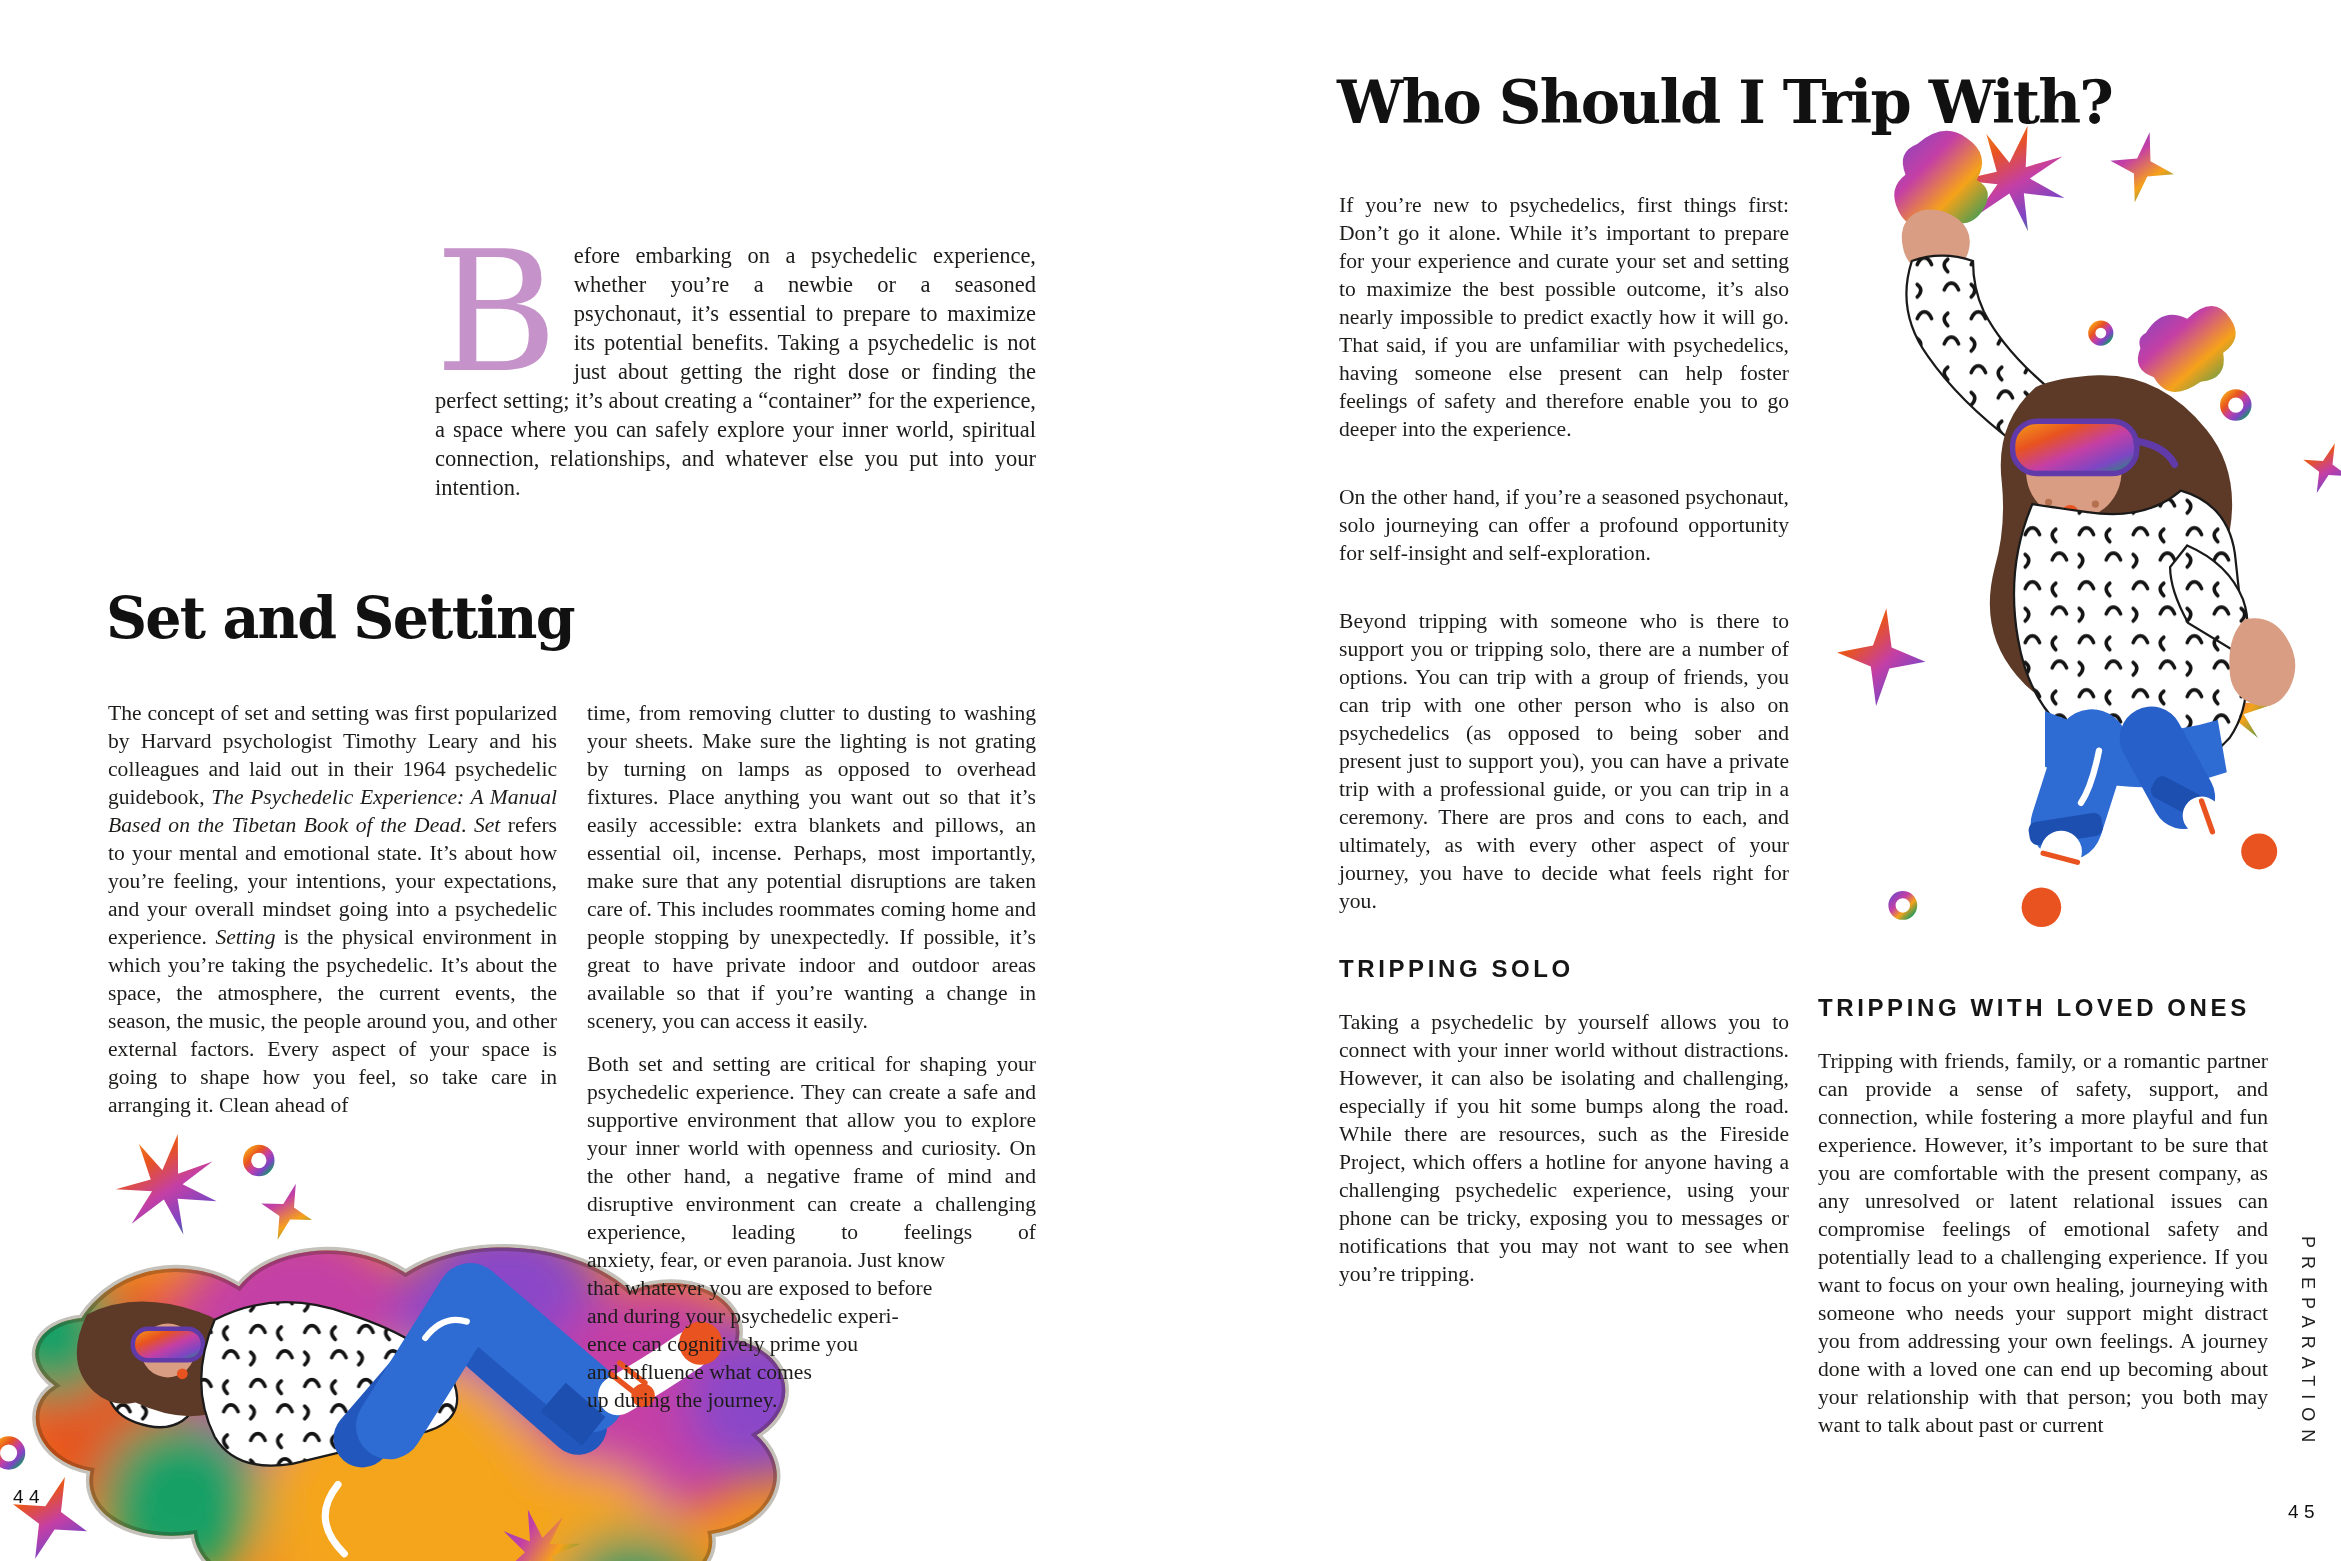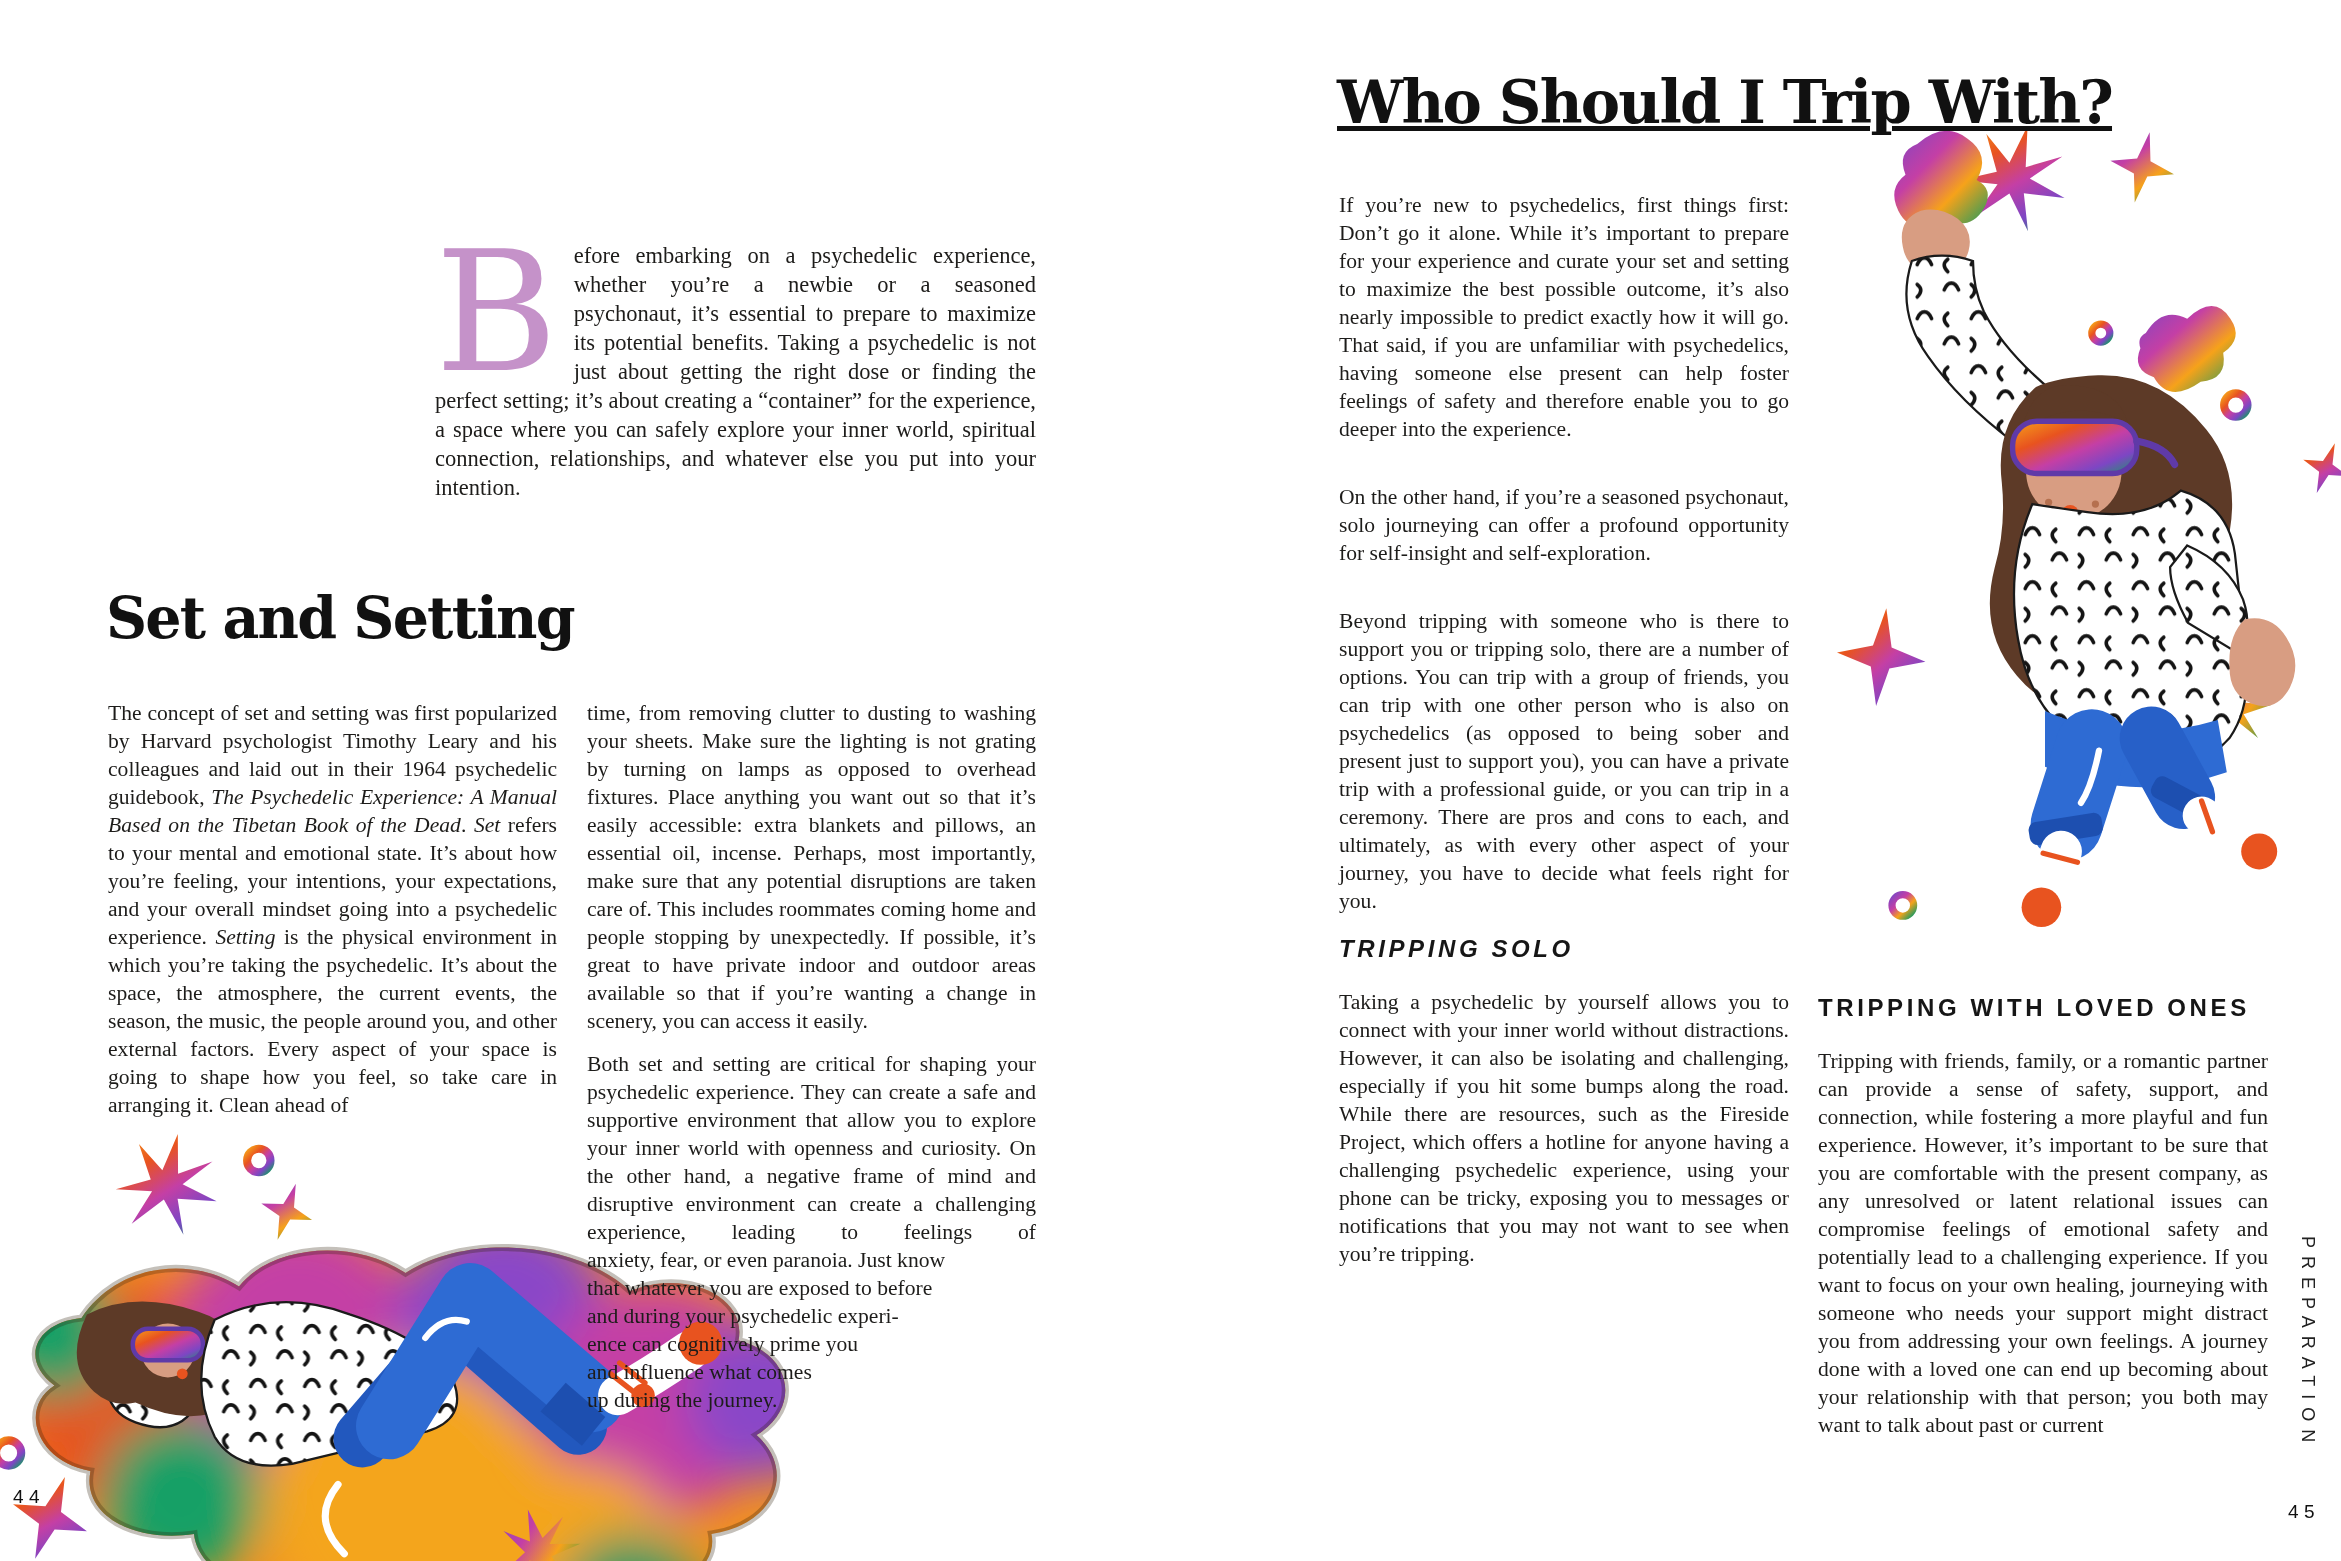--- a/index.html
+++ b/index.html
@@ -17,39 +17,39 @@
     float:left; font-family:"DejaVu Serif", serif;
     font-size:167px; line-height:133px; padding:5.4px 16px 0 0;
     color:#c592c9; font-weight:400;
   }
 
   .display-heading {
     position:absolute; margin:0; font-family:"DejaVu Serif", serif;
     font-weight:700; color:#111; letter-spacing:-1.8px; z-index:2; white-space:nowrap;
   }
   #heading-left  { left:106px;  top:584px; font-size:57px; }
-  #heading-right { left:1337px; top:68px;  font-size:59px;text-decoration:underline; }
+  #heading-right { left:1337px; top:68px;  font-size:59px; }
 
   .col { position:absolute; z-index:2; }
   #colL1 { left:108px;  top:699px; width:449px; }
   #colL2 { left:587px;  top:699px; width:449px; }
   #colR1 { left:1339px; top:191px; width:450px; }
   #colR2 { left:1818px; top:994px; width:450px; }
 
   #colL2 .para-gap { margin-top:15px; }
   #colR1 .para-gap { margin-top:40px; }
   .justify-full { text-align:justify; text-align-last:justify; }
   .wrap-lines { }
   .wrap-lines div { white-space:nowrap; }
 
   .subhead {
     margin:0; font-family:"Liberation Sans", sans-serif; font-weight:700;
     font-size:24px; letter-spacing:3.6px; color:#161616; white-space:nowrap;
   }
-  #solo-heading  { margin-top:20px; margin-bottom:25px;font-style:italic; }
+  #solo-heading  { margin-top:40px; margin-bottom:25px; }
   #loved-heading { margin-bottom:25px; }
 
   #side-label {
     position:absolute; left:2297px; top:1236px; z-index:3;
     writing-mode:vertical-rl; font-family:"Liberation Sans", sans-serif;
     font-size:18px; letter-spacing:8px; color:#222;
   }
   .pagenum {
     position:absolute; z-index:6; font-family:"Liberation Sans", sans-serif;
     font-size:19px; letter-spacing:5.4px; color:#111;

